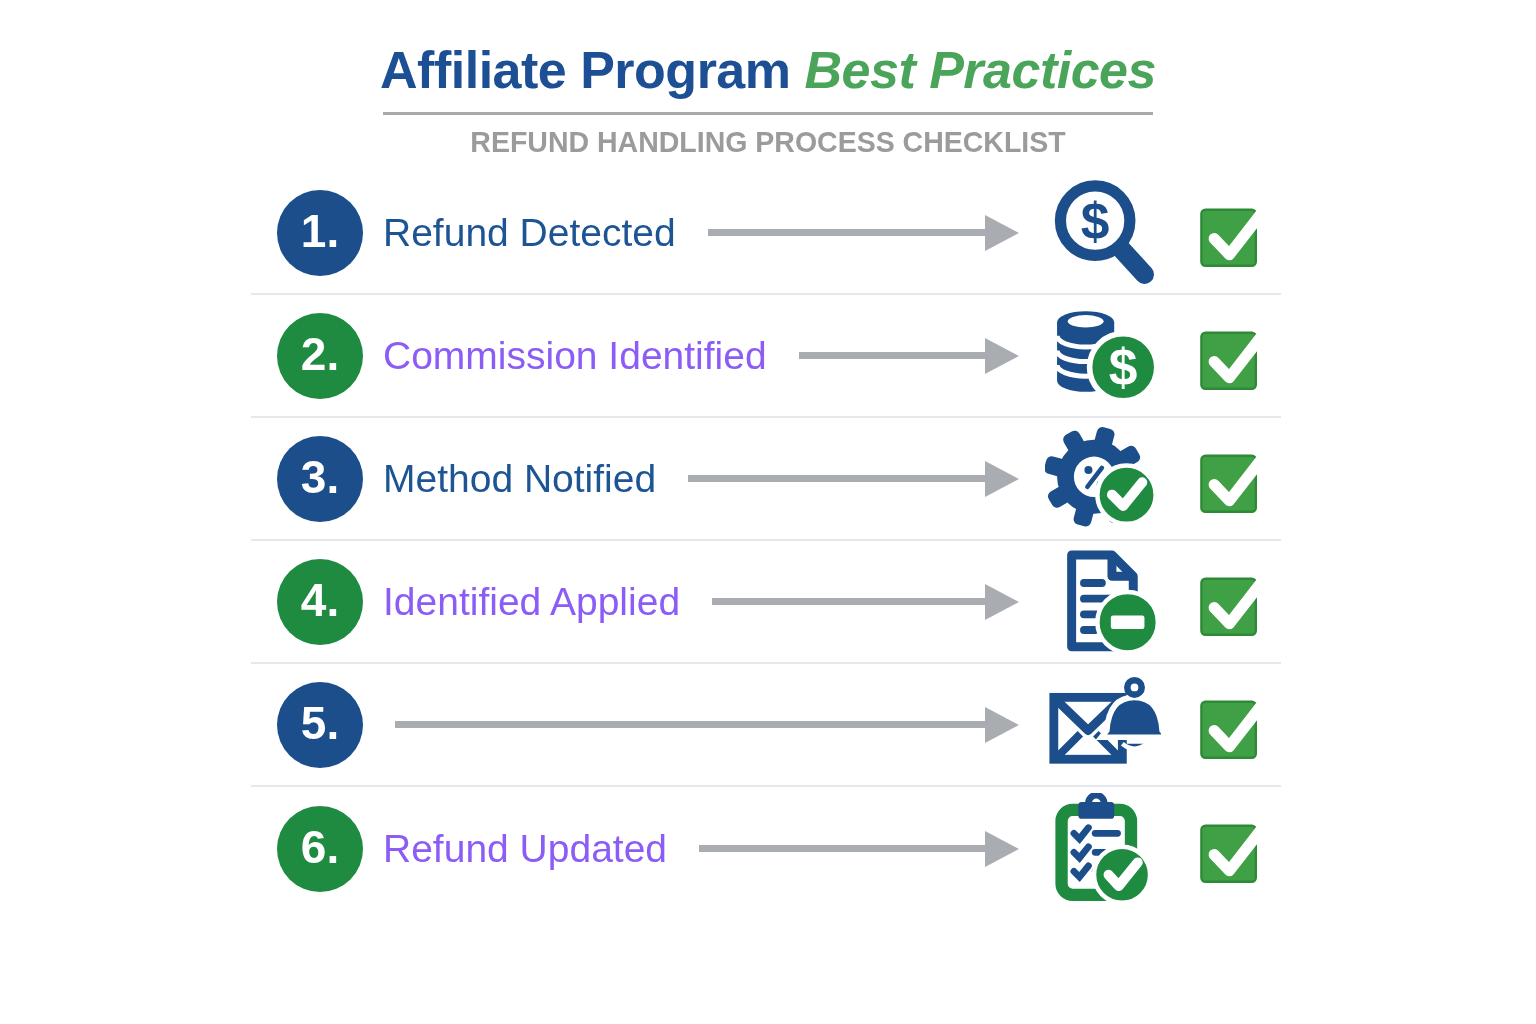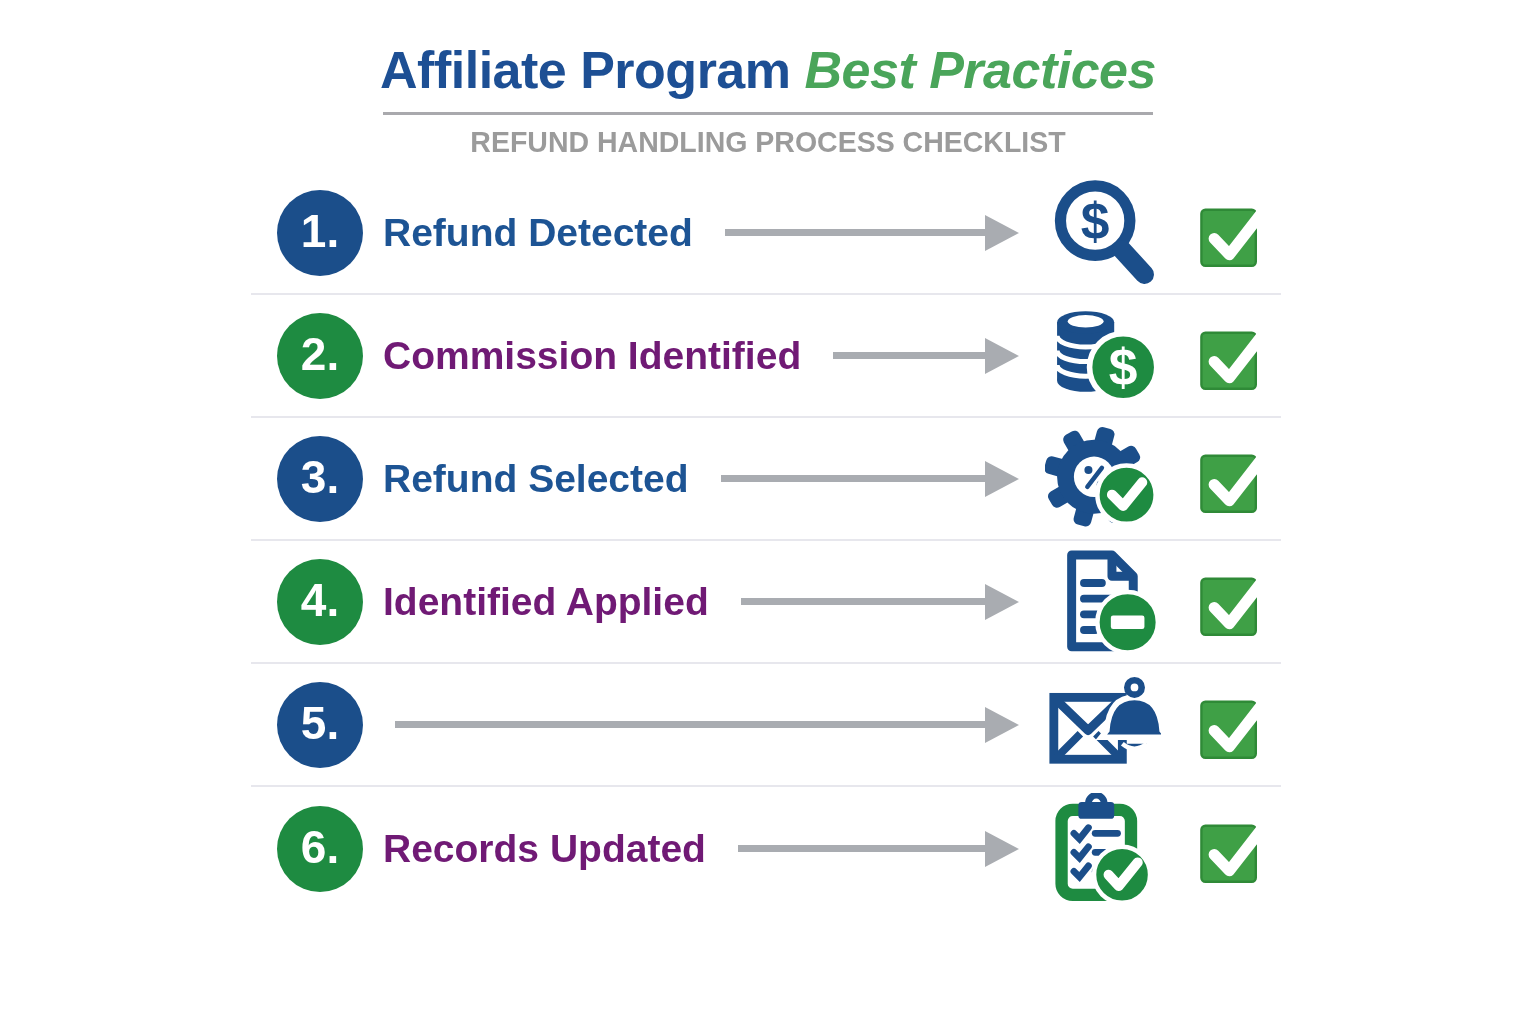--- a/index.html
+++ b/index.html
@@ -20,23 +20,23 @@
   .checklist { position:absolute; left:251px; top:172px; width:1030px; }
   .row { height:123px; display:flex; align-items:center; border-bottom:2px solid #e7e7ed; }
   .row:last-child { border-bottom:none; }
 
   .num { flex:0 0 auto; width:86px; height:86px; margin-left:26px; border-radius:50%;
          display:flex; align-items:center; justify-content:center;
          color:#fff; font-size:46px; font-weight:bold; padding-bottom:4px; }
   .num.blue  { background:#1b4e8a; }
   .num.green { background:#1e8b41; }
 
-  .label { flex:0 0 auto; margin-left:20px; font-size:39px; font-weight:bold; white-space:nowrap; }
+  .label { flex:0 0 auto; margin-left:20px; font-size:39px; font-weight:normal; white-space:nowrap; }
   .label.blue  { color:#1d5494; }
-  .label.green { color:#701a75; }
+  .label.green { color:#8b5cf6; }
 
   .arrow { flex:1 1 auto; display:flex; align-items:center; margin:0 22px 0 32px; min-width:60px; }
   .arrow-line { flex:1 1 auto; height:7px; background:#a9acb1; }
   .arrow-head { flex:0 0 auto; width:0; height:0;
                 border-left:34px solid #a9acb1;
                 border-top:18px solid transparent;
                 border-bottom:18px solid transparent; }
 
   .icon-cell { flex:0 0 auto; width:124px; height:116px; display:flex;
                align-items:center; justify-content:center; }
@@ -106,21 +106,21 @@
       <div class="check-cell">
         <svg viewBox="0 0 100 110">
           <rect x="8" y="26" width="68" height="70" rx="5" fill="#3fa046" stroke="#2f8a37" stroke-width="3"></rect>
           <path d="M24 62 L43 82 L88 24" stroke="#fff" stroke-width="14" fill="none" stroke-linecap="round" stroke-linejoin="round"></path>
         </svg>
       </div>
     </div>
 
     <div class="row">
       <div class="num blue">3.</div>
-      <div class="label blue">Refund Selected</div>
+      <div class="label blue">Method Notified</div>
       <div class="arrow">
         <div class="arrow-line"></div>
         <div class="arrow-head"></div>
       </div>
       <div class="icon-cell">
         <svg viewBox="0 0 100 100">
           <g transform="translate(42,48)" fill="#1b4e8a">
             <g transform="rotate(15)">
               <rect x="-8" y="-45" width="16" height="18" rx="5"></rect>
               <rect x="-8" y="-45" width="16" height="18" rx="5" transform="rotate(45)"></rect>
@@ -199,21 +199,21 @@
       <div class="check-cell">
         <svg viewBox="0 0 100 110">
           <rect x="8" y="26" width="68" height="70" rx="5" fill="#3fa046" stroke="#2f8a37" stroke-width="3"></rect>
           <path d="M24 62 L43 82 L88 24" stroke="#fff" stroke-width="14" fill="none" stroke-linecap="round" stroke-linejoin="round"></path>
         </svg>
       </div>
     </div>
 
     <div class="row">
       <div class="num green">6.</div>
-      <div class="label green">Records Updated</div>
+      <div class="label green">Refund Updated</div>
       <div class="arrow">
         <div class="arrow-line"></div>
         <div class="arrow-head"></div>
       </div>
       <div class="icon-cell">
         <svg viewBox="0 0 100 100">
           <rect x="13" y="15" width="62" height="76" rx="10" fill="none" stroke="#1e8b41" stroke-width="11"></rect>
           <circle cx="44" cy="9" r="7" fill="none" stroke="#1b4e8a" stroke-width="6"></circle>
           <rect x="28" y="8" width="32" height="15" rx="3" fill="#1b4e8a"></rect>
           <g stroke="#1b4e8a" stroke-linecap="round">

